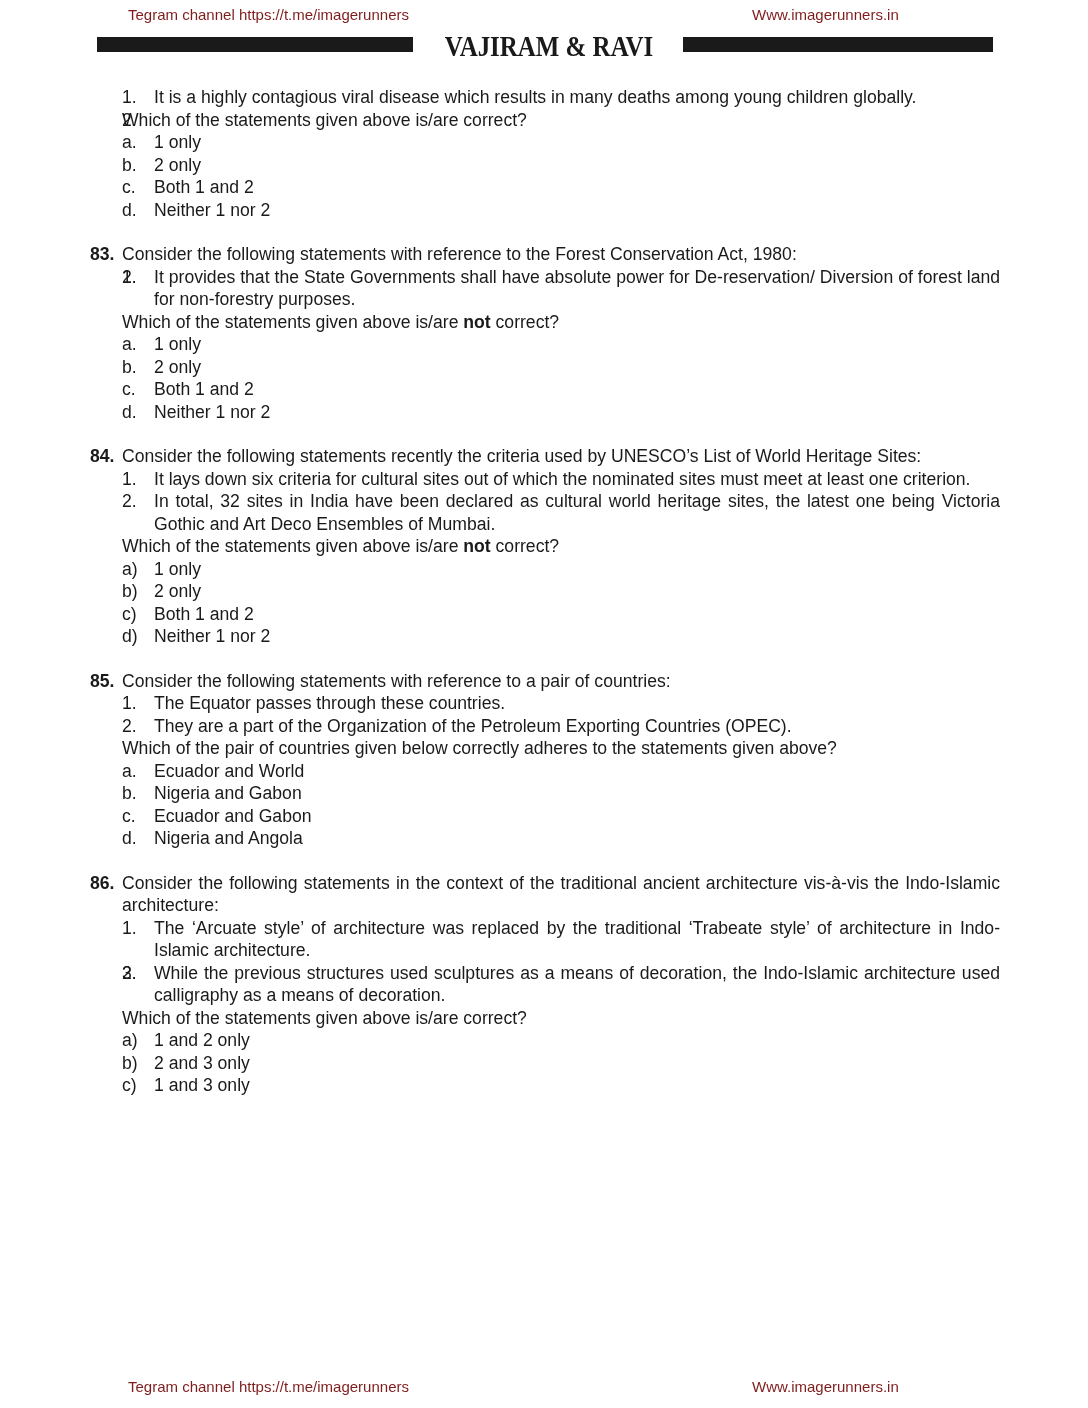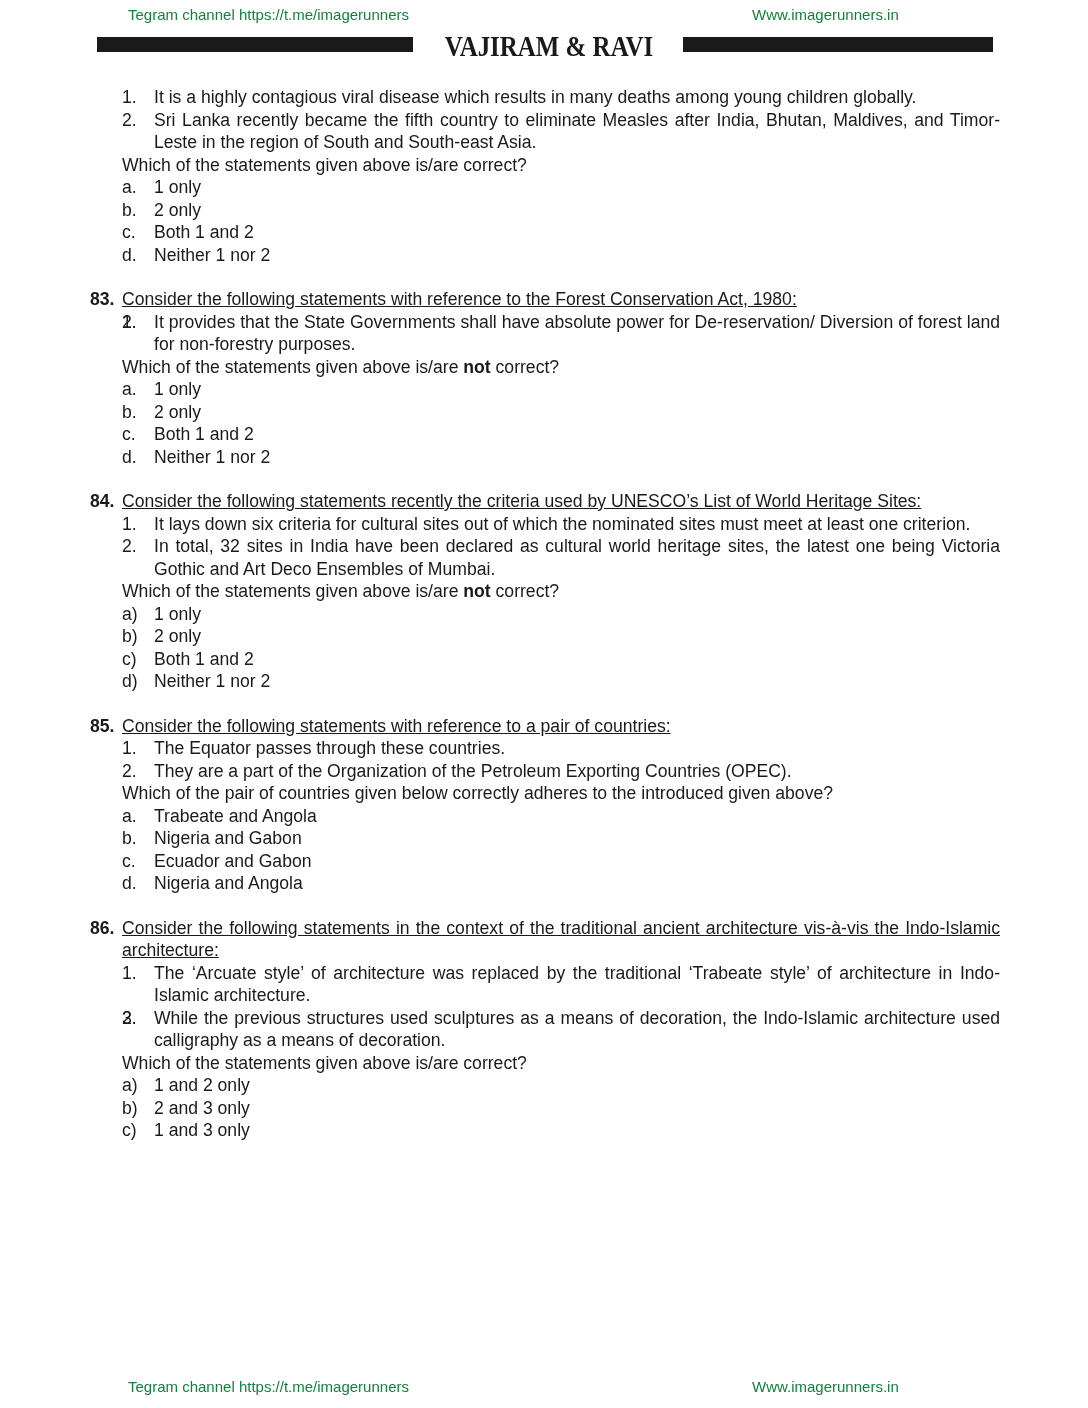--- a/index.html
+++ b/index.html
@@ -1,32 +1,32 @@
 <!DOCTYPE html>
 <html><head>
 <meta charset="utf-8">
 <style>
   html, body { margin: 0; padding: 0; background: #ffffff; }
   body { width: 1088px; height: 1408px; position: relative; overflow: hidden;
          font-family: "Liberation Sans", sans-serif; color: #1a1a1a; }
-  .link-row { position: absolute; left: 0; width: 1088px; height: 20px; font-size: 15px; color: #15803d; }
+  .link-row { position: absolute; left: 0; width: 1088px; height: 20px; font-size: 15px; color: #7f1d1d; }
   .link-row .left { position: absolute; left: 128px; top: 0; }
   .link-row .right { position: absolute; left: 752px; top: 0; text-align: right; }
   #top-links { top: 6px; }
   #bottom-links { top: 1378px; }
   .banner { position: absolute; top: 34px; left: 97px; width: 840px; height: 24px; }
   .banner .bar { position: absolute; top: 3px; height: 15px; background: #1a1a1a; }
   .banner .bar.l { left: 0; width: 316px; }
   .banner .bar.r { left: 586px; width: 310px; }
   .banner .title { position: absolute; left: 324px; top: -4px; width: 256px; text-align: center;
                    font-family: "Liberation Serif", serif; font-weight: bold; font-size: 29px;
                    letter-spacing: 0px; color: #1a1a1a; transform: scaleX(0.86); transform-origin: center; }
   .content { position: absolute; left: 90px; top: 86px; width: 910px; font-size: 17.6px; line-height: 22.5px; }
   .question { margin-bottom: 22px; }
-  .q-line { position: relative; padding-left: 32px; text-align: justify; text-decoration: underline; }
+  .q-line { position: relative; padding-left: 32px; text-align: justify; }
   .q-num { position: absolute; left: 0; top: 0; font-weight: bold; }
   .stmt { position: relative; padding-left: 64px; text-align: justify; }
   .stmt .n { position: absolute; left: 32px; top: 0; }
   .ask { padding-left: 32px; }
   .opt { position: relative; padding-left: 64px; }
   .opt .n { position: absolute; left: 32px; top: 0; }
   b { font-weight: bold; }
 </style>
 </head>
 <body>
@@ -39,21 +39,21 @@
 <div class="banner">
   <div class="bar l"></div>
   <div class="title">VAJIRAM &amp; RAVI</div>
   <div class="bar r"></div>
 </div>
 
 <div class="content">
 
   <div class="question">
     <div class="stmt"><span class="n">1.</span><span>It is a highly contagious viral disease which results in many deaths among young children globally.</span></div>
-    <div class="stmt"><span class="n">2.</span><span>Sri Lanka recently became the fifth country to eliminate Measles after India, Bhutan, Maldives, and Timor-Leste in the region of South and South-east Asia.</span></div>
+    <div class="stmt"><span class="n">2.</span></div>
     <div class="ask">Which of the statements given above is/are correct?</div>
     <div class="opt"><span class="n">a.</span><span>1 only</span></div>
     <div class="opt"><span class="n">b.</span><span>2 only</span></div>
     <div class="opt"><span class="n">c.</span><span>Both 1 and 2</span></div>
     <div class="opt"><span class="n">d.</span><span>Neither 1 nor 2</span></div>
   </div>
 
   <div class="question">
     <div class="q-line"><span class="q-num">83.</span><span>Consider the following statements with reference to the Forest Conservation Act, 1980:</span></div>
     <div class="stmt"><span class="n">1.</span></div>
@@ -73,22 +73,22 @@
     <div class="opt"><span class="n">a)</span><span>1 only</span></div>
     <div class="opt"><span class="n">b)</span><span>2 only</span></div>
     <div class="opt"><span class="n">c)</span><span>Both 1 and 2</span></div>
     <div class="opt"><span class="n">d)</span><span>Neither 1 nor 2</span></div>
   </div>
 
   <div class="question">
     <div class="q-line"><span class="q-num">85.</span><span>Consider the following statements with reference to a pair of countries:</span></div>
     <div class="stmt"><span class="n">1.</span><span>The Equator passes through these countries.</span></div>
     <div class="stmt"><span class="n">2.</span><span>They are a part of the Organization of the Petroleum Exporting Countries (OPEC).</span></div>
-    <div class="ask">Which of the pair of countries given below correctly adheres to the introduced given above?</div>
-    <div class="opt"><span class="n">a.</span><span>Trabeate and Angola</span></div>
+    <div class="ask">Which of the pair of countries given below correctly adheres to the statements given above?</div>
+    <div class="opt"><span class="n">a.</span><span>Ecuador and World</span></div>
     <div class="opt"><span class="n">b.</span><span>Nigeria and Gabon</span></div>
     <div class="opt"><span class="n">c.</span><span>Ecuador and Gabon</span></div>
     <div class="opt"><span class="n">d.</span><span>Nigeria and Angola</span></div>
   </div>
 
   <div class="question">
     <div class="q-line"><span class="q-num">86.</span><span>Consider the following statements in the context of the traditional ancient architecture vis-à-vis the Indo-Islamic architecture:</span></div>
     <div class="stmt"><span class="n">1.</span><span>The ‘Arcuate style’ of architecture was replaced by the traditional ‘Trabeate style’ of architecture in Indo-Islamic architecture.</span></div>
     <div class="stmt"><span class="n">2.</span></div>
     <div class="stmt"><span class="n">3.</span><span>While the previous structures used sculptures as a means of decoration, the Indo-Islamic architecture used calligraphy as a means of decoration.</span></div>

